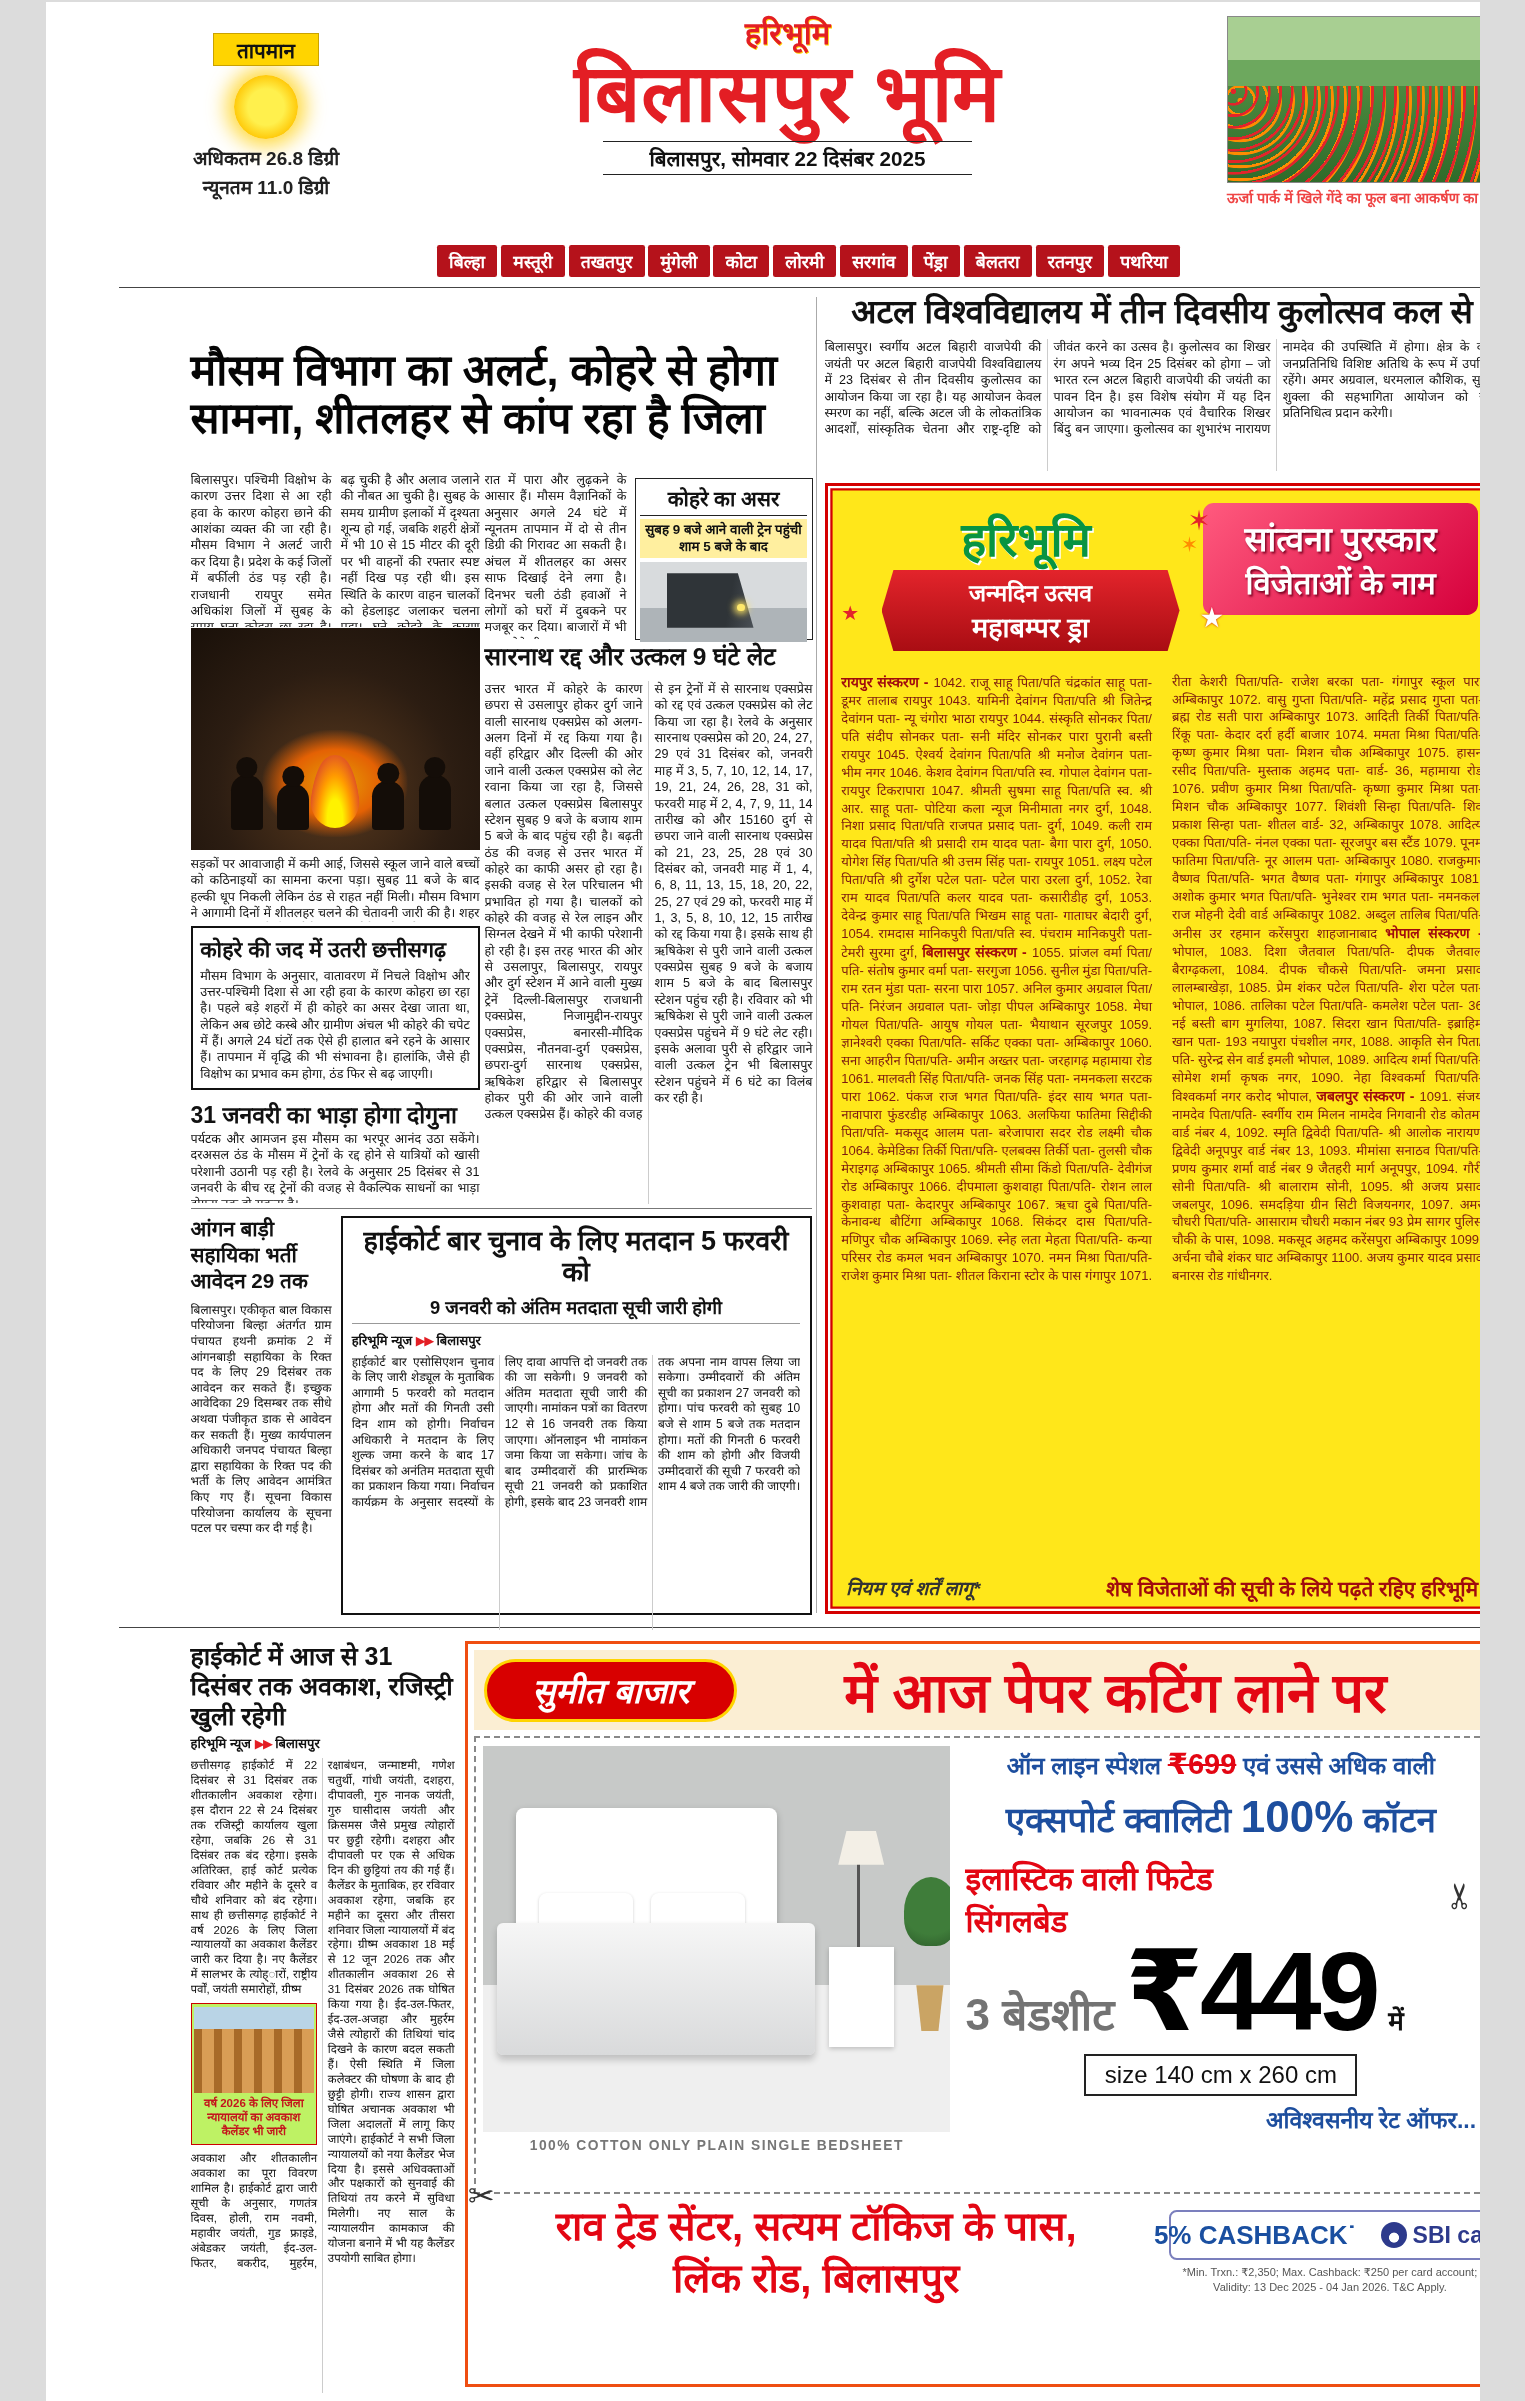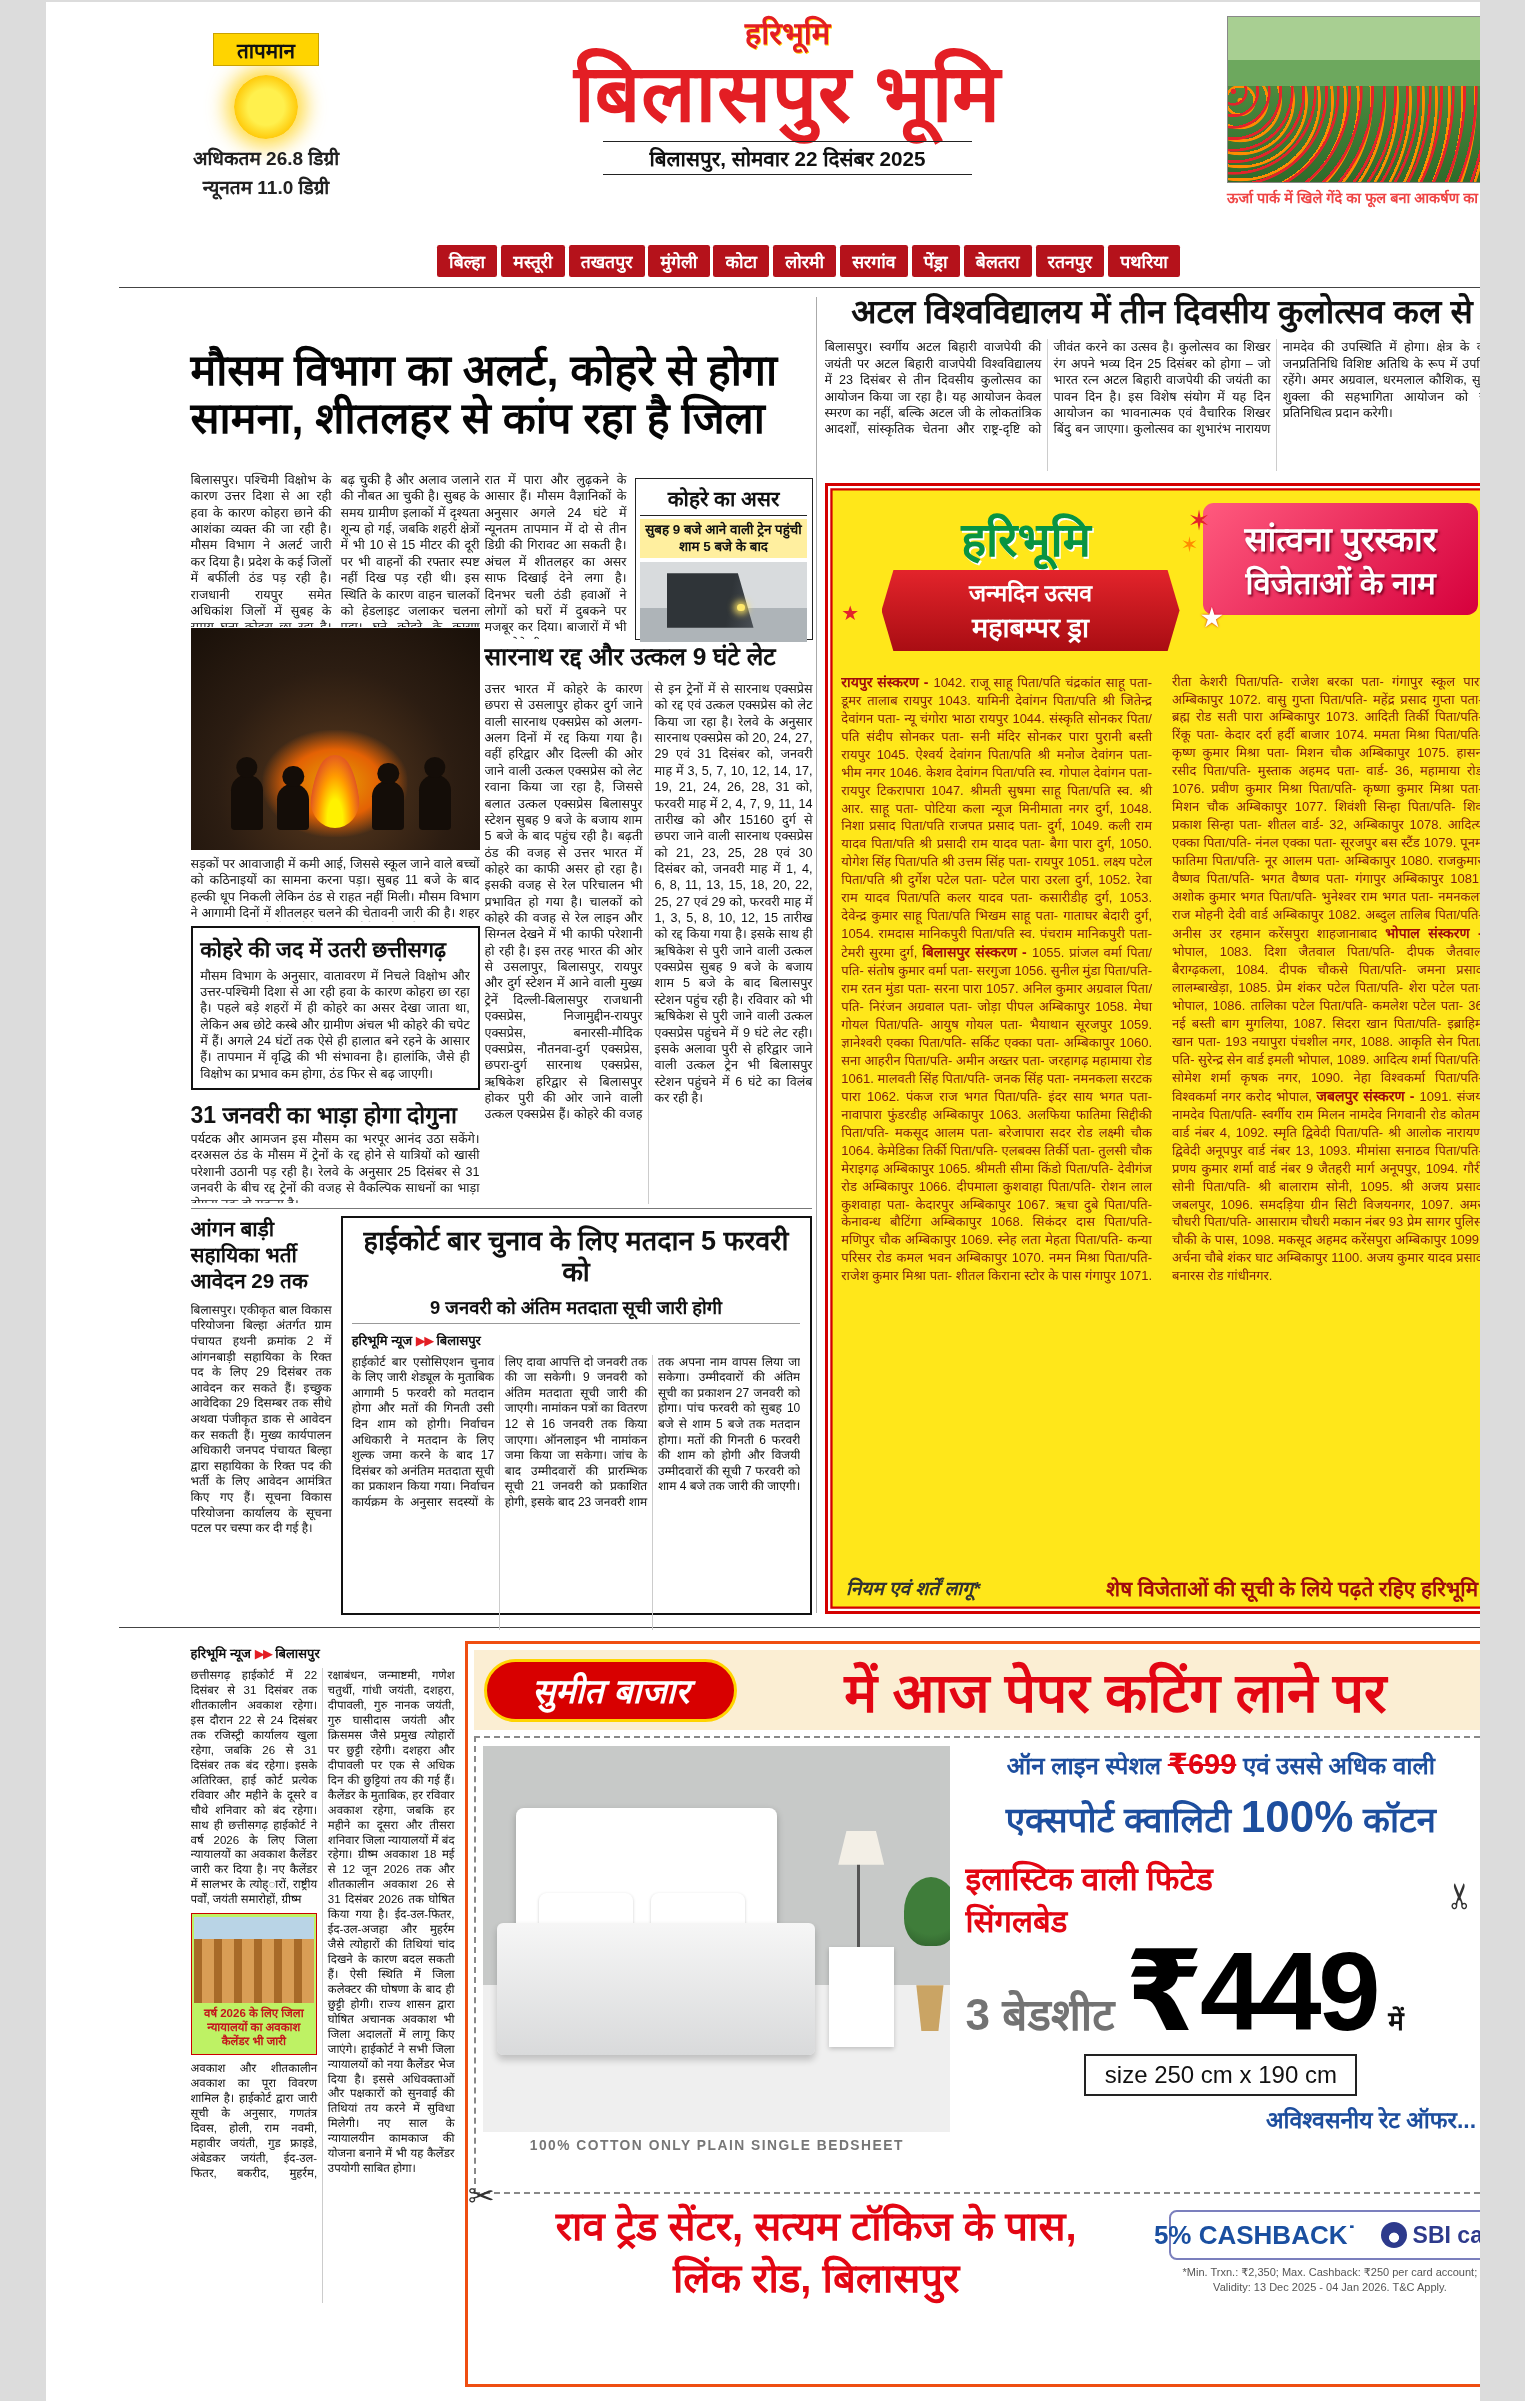--- a/index.html
+++ b/index.html
@@ -285,20 +285,21 @@
       <span class="star" style="right:298px;top:46px;color:#ff8c00;font-size:21.4px">✶</span>
     </div>
     <div class="winners"><span class="win-bold">रायपुर संस्करण - </span><span>1042. राजू साहू पिता/पति चंद्रकांत साहू पता- डूमर तालाब रायपुर 1043. यामिनी देवांगन पिता/पति श्री जितेन्द्र देवांगन पता- न्यू चंगोरा भाठा रायपुर 1044. संस्कृति सोनकर पिता/पति संदीप सोनकर पता- सनी मंदिर सोनकर पारा पुरानी बस्ती रायपुर 1045. ऐश्वर्य देवांगन पिता/पति श्री मनोज देवांगन पता- भीम नगर 1046. केशव देवांगन पिता/पति स्व. गोपाल देवांगन पता- रायपुर टिकरापारा 1047. श्रीमती सुषमा साहू पिता/पति स्व. श्री आर. साहू पता- पोटिया कला न्यूज मिनीमाता नगर दुर्ग, 1048. निशा प्रसाद पिता/पति राजपत प्रसाद पता- दुर्ग, 1049. कली राम यादव पिता/पति श्री प्रसादी राम यादव पता- बैगा पारा दुर्ग, 1050. योगेश सिंह पिता/पति श्री उत्तम सिंह पता- रायपुर 1051. लक्ष्य पटेल पिता/पति श्री दुर्गेश पटेल पता- पटेल पारा उरला दुर्ग, 1052. रेवा राम यादव पिता/पति कलर यादव पता- कसारीडीह दुर्ग, 1053. देवेन्द्र कुमार साहू पिता/पति भिखम साहू पता- गाताघर बेदारी दुर्ग, 1054. रामदास मानिकपुरी पिता/पति स्व. पंचराम मानिकपुरी पता- टेमरी सुरमा दुर्ग, </span><span class="win-bold">बिलासपुर संस्करण - </span><span>1055. प्रांजल वर्मा पिता/पति- संतोष कुमार वर्मा पता- सरगुजा 1056. सुनील मुंडा पिता/पति- राम रतन मुंडा पता- सरना पारा 1057. अनिल कुमार अग्रवाल पिता/पति- निरंजन अग्रवाल पता- जोड़ा पीपल अम्बिकापुर 1058. मेघा गोयल पिता/पति- आयुष गोयल पता- भैयाथान सूरजपुर 1059. ज्ञानेश्वरी एक्का पिता/पति- सर्किट एक्का पता- अम्बिकापुर 1060. सना आहरीन पिता/पति- अमीन अख्तर पता- जरहागढ़ महामाया रोड 1061. मालवती सिंह पिता/पति- जनक सिंह पता- नमनकला सरटक पारा 1062. पंकज राज भगत पिता/पति- इंदर साय भगत पता- नावापारा फुंडरडीह अम्बिकापुर 1063. अलफिया फातिमा सिद्दीकी पिता/पति- मकसूद आलम पता- बरेजापारा सदर रोड लक्ष्मी चौक 1064. केमेडिका तिर्की पिता/पति- एलबक्स तिर्की पता- तुलसी चौक मेराइगढ़ अम्बिकापुर 1065. श्रीमती सीमा किंडो पिता/पति- देवीगंज रोड अम्बिकापुर 1066. दीपमाला कुशवाहा पिता/पति- रोशन लाल कुशवाहा पता- केदारपुर अम्बिकापुर 1067. ऋचा दुबे पिता/पति- केनावन्ध बौटिंगा अम्बिकापुर 1068. सिकंदर दास पिता/पति- मणिपुर चौक अम्बिकापुर 1069. स्नेह लता मेहता पिता/पति- कन्या परिसर रोड कमल भवन अम्बिकापुर 1070. नमन मिश्रा पिता/पति- राजेश कुमार मिश्रा पता- शीतल किराना स्टोर के पास गंगापुर 1071. रीता केशरी पिता/पति- राजेश बरका पता- गंगापुर स्कूल पारा अम्बिकापुर 1072. वासु गुप्ता पिता/पति- महेंद्र प्रसाद गुप्ता पता- ब्रह्म रोड सती पारा अम्बिकापुर 1073. आदिती तिर्की पिता/पति- रिंकू पता- केदार दर्रा हर्दी बाजार 1074. ममता मिश्रा पिता/पति- कृष्ण कुमार मिश्रा पता- मिशन चौक अम्बिकापुर 1075. हासन रसीद पिता/पति- मुस्ताक अहमद पता- वार्ड- 36, महामाया रोड 1076. प्रवीण कुमार मिश्रा पिता/पति- कृष्णा कुमार मिश्रा पता- मिशन चौक अम्बिकापुर 1077. शिवंशी सिन्हा पिता/पति- शिव प्रकाश सिन्हा पता- शीतल वार्ड- 32, अम्बिकापुर 1078. आदित्य एक्का पिता/पति- नंनल एक्का पता- सूरजपुर बस स्टैंड 1079. पूनम फातिमा पिता/पति- नूर आलम पता- अम्बिकापुर 1080. राजकुमार वैष्णव पिता/पति- भगत वैष्णव पता- गंगापुर अम्बिकापुर 1081. अशोक कुमार भगत पिता/पति- भुनेश्वर राम भगत पता- नमनकला राज मोहनी देवी वार्ड अम्बिकापुर 1082. अब्दुल तालिब पिता/पति- अनीस उर रहमान करेंसपुरा शाहजानाबाद </span><span class="win-bold">भोपाल संस्करण - </span><span>भोपाल, 1083. दिशा जैतवाल पिता/पति- दीपक जैतवाल बैराग्ढ़कला, 1084. दीपक चौकसे पिता/पति- जमना प्रसाद लालम्बाखेड़ा, 1085. प्रेम शंकर पटेल पिता/पति- शेरा पटेल पता- भोपाल, 1086. तालिका पटेल पिता/पति- कमलेश पटेल पता- 36 नई बस्ती बाग मुगलिया, 1087. सिदरा खान पिता/पति- इब्राहिम खान पता- 193 नयापुरा पंचशील नगर, 1088. आकृति सेन पिता/पति- सुरेन्द्र सेन वार्ड इमली भोपाल, 1089. आदित्य शर्मा पिता/पति- सोमेश शर्मा कृषक नगर, 1090. नेहा विश्वकर्मा पिता/पति- विश्वकर्मा नगर करोद भोपाल, </span><span class="win-bold">जबलपुर संस्करण - </span><span>1091. संजय नामदेव पिता/पति- स्वर्गीय राम मिलन नामदेव निगवानी रोड कोतमा वार्ड नंबर 4, 1092. स्मृति द्विवेदी पिता/पति- श्री आलोक नारायण द्विवेदी अनूपपुर वार्ड नंबर 13, 1093. मीमांसा सनाठव पिता/पति- प्रणय कुमार शर्मा वार्ड नंबर 9 जैतहरी मार्ग अनूपपुर, 1094. गौरी सोनी पिता/पति- श्री बालाराम सोनी, 1095. श्री अजय प्रसाद जबलपुर, 1096. समदड़िया ग्रीन सिटी विजयनगर, 1097. अमर चौधरी पिता/पति- आसाराम चौधरी मकान नंबर 93 प्रेम सागर पुलिस चौकी के पास, 1098. मकसूद अहमद करेंसपुरा अम्बिकापुर 1099. अर्चना चौबे शंकर घाट अम्बिकापुर 1100. अजय कुमार यादव प्रसाद बनारस रोड गांधीनगर. </span></div>
     <div class="prize-footer">
       <span class="terms">नियम एवं शर्तें लागू*</span>
       <span class="prize-note">शेष विजेताओं की सूची के लिये पढ़ते रहिए हरिभूमि</span>
     </div>
   </div>
 
   <div class="abs court">
+    <div class="court-head">हाईकोर्ट में आज से 31 दिसंबर तक अवकाश, रजिस्ट्री खुली रहेगी</div>
     <div class="byline">
       <span>हरिभूमि न्यूज</span>
       <span class="arr">▶▶</span>
       <span>बिलासपुर</span>
     </div>
     <div class="court-body">
       <span>छत्तीसगढ़ हाईकोर्ट में 22 दिसंबर से 31 दिसंबर तक शीतकालीन अवकाश रहेगा। इस दौरान 22 से 24 दिसंबर तक रजिस्ट्री कार्यालय खुला रहेगा, जबकि 26 से 31 दिसंबर तक बंद रहेगा। इसके अतिरिक्त, हाई कोर्ट प्रत्येक रविवार और महीने के दूसरे व चौथे शनिवार को बंद रहेगा। साथ ही छत्तीसगढ़ हाईकोर्ट ने वर्ष 2026 के लिए जिला न्यायालयों का अवकाश कैलेंडर जारी कर दिया है। नए कैलेंडर में सालभर के त्योह्ारों, राष्ट्रीय पर्वों, जयंती समारोहों, ग्रीष्म</span>
       <div class="court-imgbox">
         <div class="court-img"></div>
         <div class="court-cap">वर्ष 2026 के लिए जिला न्यायालयों का अवकाश कैलेंडर भी जारी</div>
@@ -344,21 +345,21 @@
           <span>कॉटन</span>
         </div>
         <div class="elastic">इलास्टिक वाली फिटेड</div>
         <div class="singlebed">सिंगलबेड</div>
         <div class="price-row">
           <span class="qty">3 बेडशीट</span>
           <span class="price">₹449</span>
           <span class="in">में</span>
         </div>
         <div>
-          <span class="size-box">size 250 cm x 190 cm</span>
+          <span class="size-box">size 140 cm x 260 cm</span>
         </div>
         <div class="rate">अविश्वसनीय रेट ऑफर...</div>
       </div>
     </div>
 
 
     <div class="ad-bottom">
       <div class="address">
         <div>राव ट्रेड सेंटर, सत्यम टॉकिज के पास,</div>
         <div>लिंक रोड, बिलासपुर</div>

